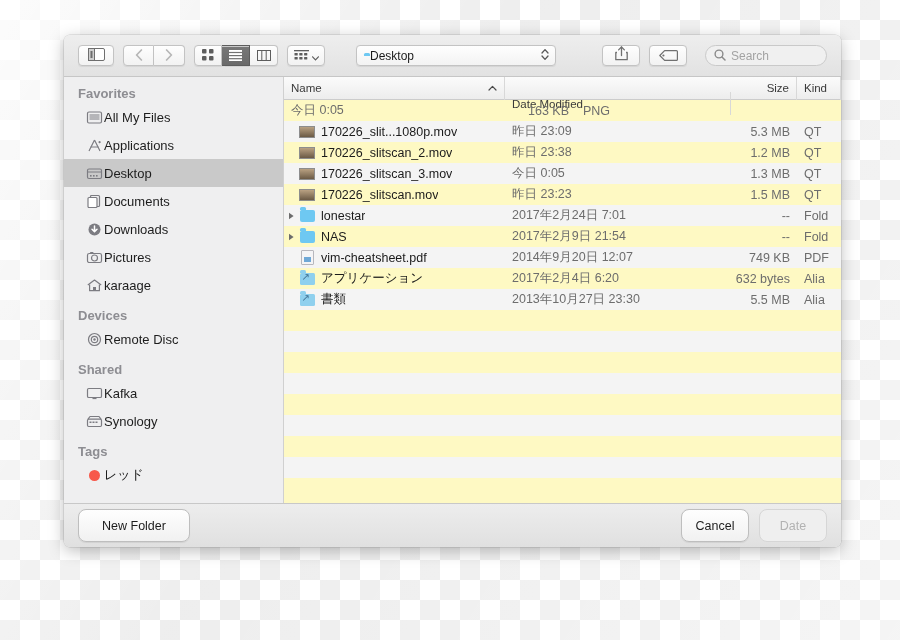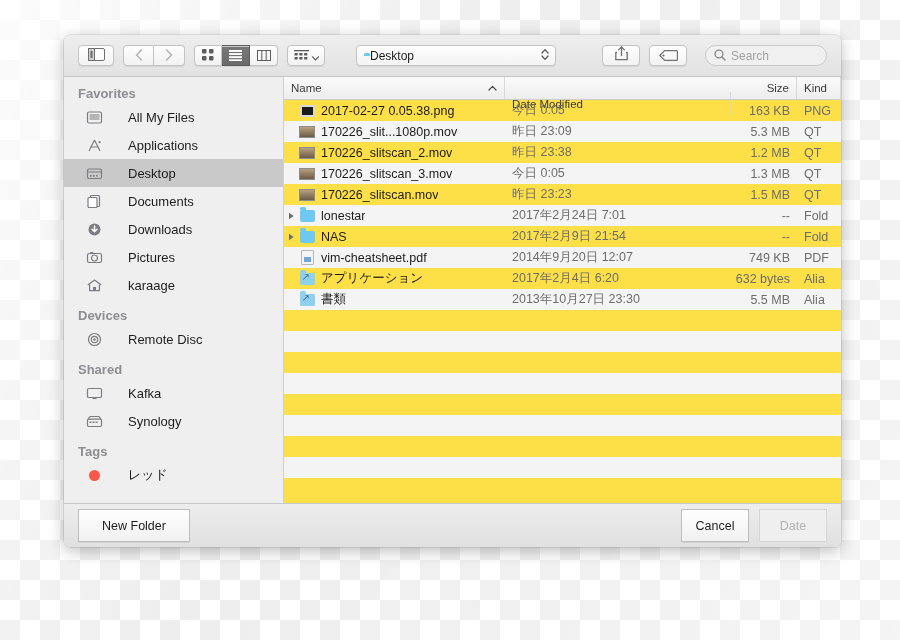--- a/index.html
+++ b/index.html
@@ -105,29 +105,29 @@
     padding-top: 9px;
     overflow: hidden;
   }
   .sb-group {
     font-size: 13px; font-weight: bold; color: #8d8d92;
     padding: 0 0 2px 14px; margin-top: 9px;
   }
   .sb-group:first-child { margin-top: 0; }
   .sb-item {
     height: 28px; display: flex; align-items: center;
-    padding-left: 22px; gap: 25px;
+    padding-left: 22px; gap: 1px;
     font-size: 13px; color: #1d1d1d;
   }
   .sb-item.selected { background: #c9c9c9; }
   .sb-icon { width: 17px; height: 17px; flex: 0 0 17px; display:flex; align-items:center; justify-content:center; }
   .sb-label { white-space: nowrap; }
 
   
-  .filelist { flex: 1; background: #fde047; display: flex; flex-direction: column; min-width: 0; position: relative; }
+  .filelist { flex: 1; background: #fef9c3; display: flex; flex-direction: column; min-width: 0; position: relative; }
   .lheader {
     height: 23px; flex: 0 0 23px;
     background: linear-gradient(to bottom,#fbfbfb,#ededed);
     border-bottom: 1px solid #cccccc;
     display: flex; align-items: center;
     font-size: 11.5px; color: #3a3a3a;
   }
   .lheader .col { height: 23px; display: flex; align-items: center; padding: 0 7px; border-right: 1px solid #d8d8d8; overflow: hidden; white-space: nowrap; }
   .col-name { flex: 0 0 221px; justify-content: space-between; }
   .col-date { flex: 0 0 226px; margin-top: 31px; }
@@ -153,21 +153,21 @@
     background: linear-gradient(to bottom,#ededed,#e0e0e0);
     border-top: 1px solid #c8c8c8;
     display: flex; align-items: center;
     padding: 0 14px; gap: 10px;
   }
   .btn {
     height: 33px; min-width: 68px;
     padding: 0 13px;
     font-size: 12.5px; color: #1d1d1d;
     background: linear-gradient(to bottom,#fefefe,#f1f1f1);
-    border: 1px solid #bebebe; border-radius: 0;
+    border: 1px solid #bebebe; border-radius: 8px;
     display: flex; align-items: center; justify-content: center;
     box-shadow: 0 0.5px 1px rgba(0,0,0,0.07);
   }
   .btn.wide { min-width: 112px; }
   .btn.disabled { color: #b2b2b2; background: #efefef; border-color: #d6d6d6; box-shadow: none; }
 
   
   .folder-blue { width: 15px; height: 12px; background: #6ec8f2; border-radius: 1.5px 2px 2px 2px; position: relative; }
   .folder-blue::before { content:''; position:absolute; top:-2.5px; left:0; width:6px; height:3px; background:#6ec8f2; border-radius:1.5px 1.5px 0 0; }
   .thumb-mov { width: 16px; height: 12px; background: linear-gradient(to bottom,#b9a182,#6b5a45); border: 1px solid #8d8d8d; }
@@ -443,27 +443,20 @@
         </div>
         <div class="col col-size">
           <span>Size</span>
         </div>
         <div class="col col-kind">
           <span>Kind</span>
         </div>
       </div>
       <div class="rows" id="rows">
           <div class="row">
-            <div class="cell c-name">
-              <span class="twisty"></span>
-              <span class="ficon">
-                <span class="thumb-png"></span>
-              </span>
-              <span class="fname">2017-02-27 0.05.38.png</span>
-            </div>
             <div class="cell c-date">今日 0:05</div>
             <div class="cell c-size">163 KB</div>
             <div class="cell c-kind">PNG</div>
           </div>
           <div class="row alt">
             <div class="cell c-name">
               <span class="twisty"></span>
               <span class="ficon">
                 <span class="thumb-mov"></span>
               </span>

